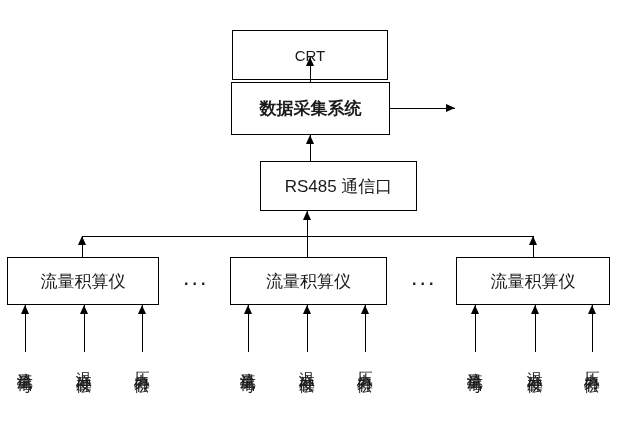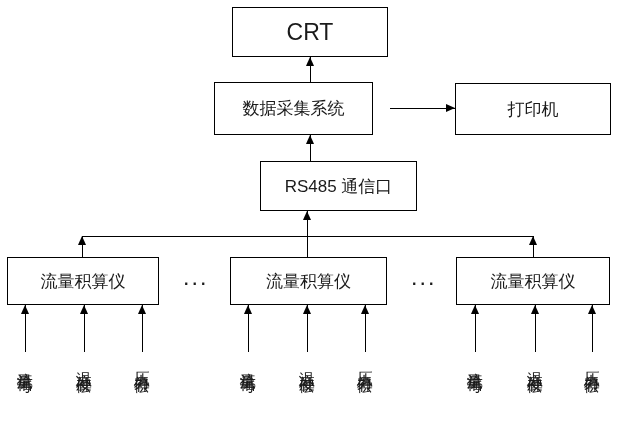--- a/index.html
+++ b/index.html
@@ -5,21 +5,21 @@
   html,body { margin:0; padding:0; background:#ffffff; }
   #stage {
     position:relative; width:617px; height:432px; background:#ffffff;
     font-family:"Liberation Sans","DejaVu Sans",sans-serif; overflow:hidden;
   }
   .node {
     position:absolute; box-sizing:border-box; border:1px solid #000;
     background:#fff; display:flex; align-items:center; justify-content:center;
     font-size:17px; color:#1a1a1a; white-space:nowrap;
   }
-  .node.big { font-size:23px; }
+  .node.big { font-size:15px;margin-top:23px; }
   .vline { position:absolute; width:1px; background:#000; }
   .hline { position:absolute; height:1px; background:#000; }
   .ah-up {
     position:absolute; width:0; height:0;
     border-left:4px solid transparent; border-right:4px solid transparent;
     border-bottom:9px solid #000;
   }
   .ah-right {
     position:absolute; width:0; height:0;
     border-top:4px solid transparent; border-bottom:4px solid transparent;
@@ -35,23 +35,22 @@
     letter-spacing:4px; color:#1a1a1a;
   }
 </style>
 </head>
 <body>
 
 <div id="stage">
 
   <div class="node big" style="left:232px;top:7px;width:156px;height:50px;">CRT</div>
 
-  <div class="node" style="left:214px;top:82px;width:159px;height:53px;">数据采集系统</div>
+  <div class="node" style="left:231px;top:82px;width:159px;height:53px;font-weight:bold;">数据采集系统</div>
 
-  <div class="node" style="left:455px;top:83px;width:156px;height:52px;">打印机</div>
 
   <div class="node" style="left:233px;top:161px;width:157px;height:50px;margin-left:27px;">RS485 通信口</div>
 
   <div class="node" style="left:7px;top:257px;width:152px;height:48px;">流量积算仪</div>
 
   <div class="node" style="left:230px;top:257px;width:157px;height:48px;">流量积算仪</div>
 
   <div class="node" style="left:456px;top:257px;width:154px;height:48px;">流量积算仪</div>
 
   <div class="dots" style="left:184px;">...</div>

